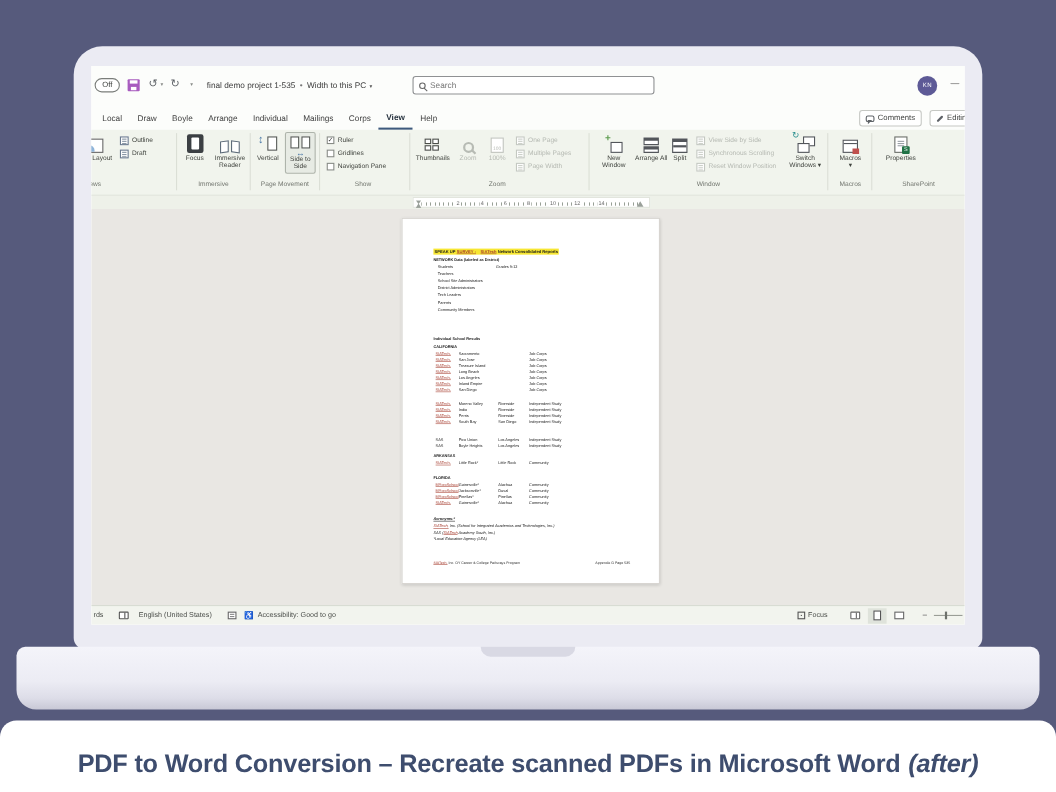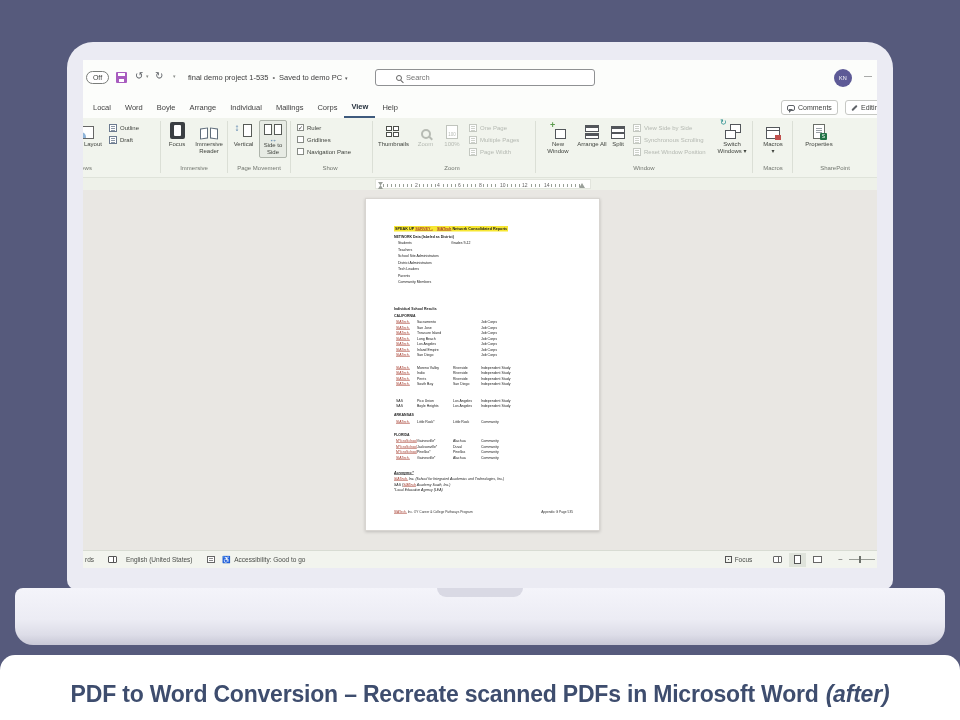--- a/index.html
+++ b/index.html
@@ -32,21 +32,21 @@
     display:flex; align-items:center; justify-content:center; background:#fff; }
   .flop { position:absolute; left:33px; top:12px; width:11px; height:11px; background:#a85cbf; border-radius:1px; }
   .flop::before { content:""; position:absolute; left:2px; top:1px; width:7px; height:3px; background:#fff; }
   .flop::after { content:""; position:absolute; left:3px; bottom:1px; width:5px; height:3px; background:#fff; }
   .qat-glyph { position:absolute; top:10px; font-size:10px; color:#5a5e63; }
   .qat-caret { position:absolute; top:13px; font-size:5px; color:#8a8d8a; }
   .doc-title { position:absolute; left:105px; top:13px; font-size:7.5px; color:#3c3c3c; white-space:nowrap; }
   .doc-title .sep { margin:0 4px; color:#777; }
   .doc-title .caret { font-size:5px; color:#555; margin-left:3px; }
   .searchbox { position:absolute; left:292px; top:9px; width:220px; height:17px;
-    border:1px solid #8f9193; border-radius:3px; background:#fff; display:flex; align-items:center; padding:0 20px; gap:4px; }
+    border:1px solid #8f9193; border-radius:3px; background:#fff; display:flex; align-items:center; padding:0 5px; gap:4px; }
   .mag { width:6px; height:6px; border:1px solid #666; border-radius:50%; position:relative; flex:none; }
   .mag::after { content:""; position:absolute; right:-3px; bottom:-2px; width:4px; height:1px; background:#666; transform:rotate(45deg); }
   .searchbox input { border:none; outline:none; background:transparent; font-size:7.5px; color:#555;
     font-family:"Liberation Sans", sans-serif; width:100%; }
   .avatar { position:absolute; left:751px; top:9px; width:18px; height:18px; border-radius:50%;
     background:#5d5a96; color:#fff; font-size:5.5px; display:flex; align-items:center; justify-content:center; letter-spacing:.3px; }
   .win-min { position:absolute; left:781px; top:11px; font-size:8px; color:#555; }
 
   
   .tabrow { position:absolute; left:0; top:37px; width:794px; height:21px; background:#fcfdfb; }
@@ -188,34 +188,34 @@
   <div class="screen">
 
     <div class="titlebar">
       <div class="autosave">Off</div>
       <div class="flop"></div>
       <span class="qat-glyph" style="left:52px">↺</span>
       <span class="qat-caret" style="left:63px">▾</span>
       <span class="qat-glyph" style="left:72px">↻</span>
       <span class="qat-caret" style="left:90px">▾</span>
       <div class="doc-title">
-        <span>final demo project 1-535</span><span class="sep">•</span><span>Saved to demo PC</span><span class="caret">▾</span>
+        <span>final demo project 1-535</span><span class="sep">•</span><span>Width to this PC</span><span class="caret">▾</span>
       </div>
       <div class="searchbox">
         <span class="mag"></span>
         <input type="text" placeholder="Search" style="">
       </div>
       <div class="avatar">KN</div>
       <span class="win-min">—</span>
     </div>
 
     <div class="tabrow">
       <div class="tabs">
         <div class="tab">Local</div>
-        <div class="tab">Word</div>
+        <div class="tab">Draw</div>
         <div class="tab">Boyle</div>
         <div class="tab">Arrange</div>
         <div class="tab">Individual</div>
         <div class="tab">Mailings</div>
         <div class="tab">Corps</div>
         <div class="tab active">View</div>
         <div class="tab">Help</div>
       </div>
       <div class="comments-btn">
         <span class="bub"></span>

